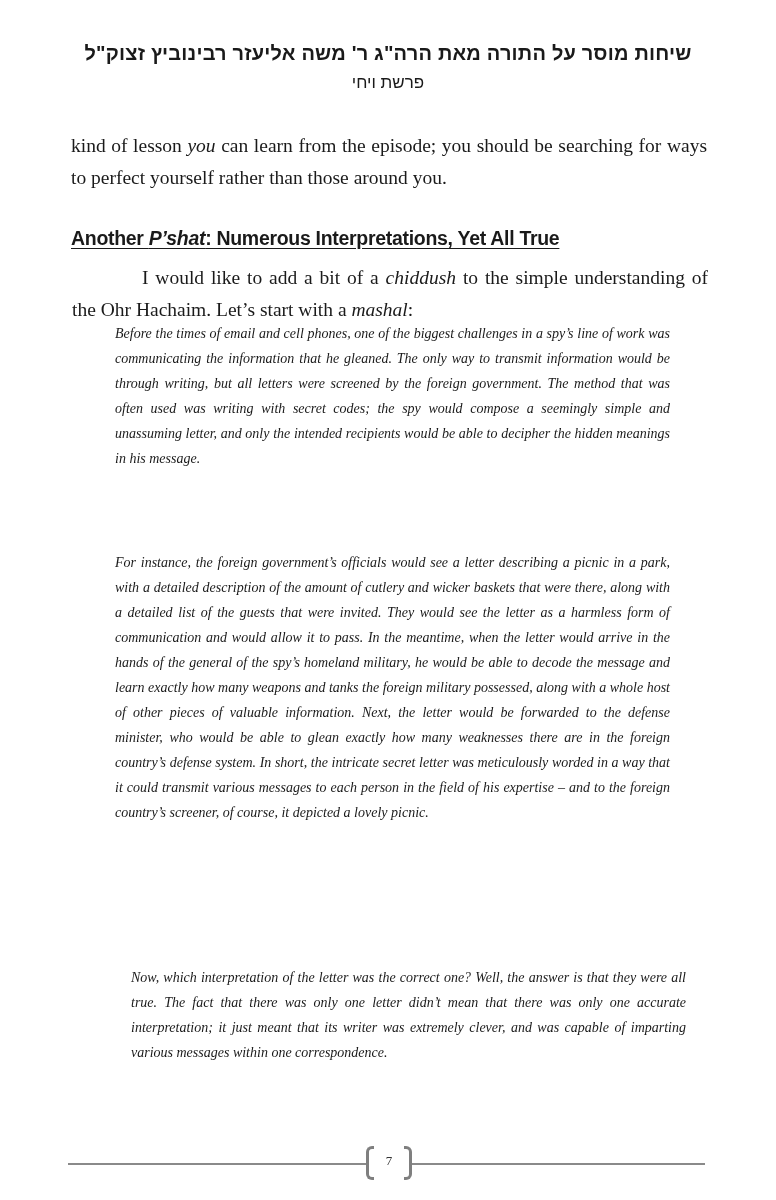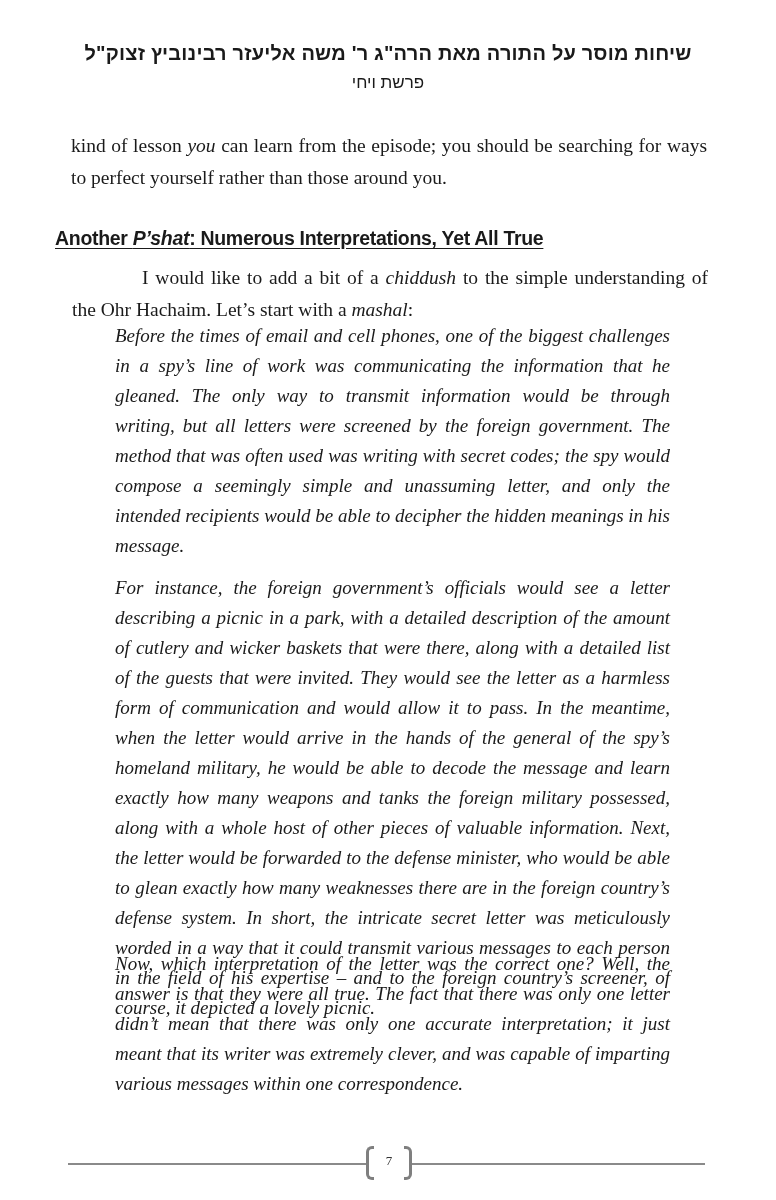--- a/index.html
+++ b/index.html
@@ -46,45 +46,45 @@
       position: absolute;
       left: 71px;
       width: 636px;
       font-size: 19.5px;
       line-height: 32px;
       text-align: justify;
     }
     .para-cont { top: 130px; }
     .section-heading {
       position: absolute;
-      left: 55px;
+      left: 71px;
       top: 225px;
       font-family: "Liberation Sans", "DejaVu Sans", sans-serif;
       font-weight: bold;
       font-size: 19.5px;
       line-height: 26px;
       text-decoration: underline;
       text-underline-offset: 3px;
       letter-spacing: -0.3px;
     }
     .para-intro {
       top: 261px;
       text-indent: 70px;
     }
     .mashal {
       position: absolute;
       left: 115px;
       width: 555px;
       font-style: italic;
-      font-size: 19px;
-      line-height: 30px;
+      font-size: 14px;
+      line-height: 25px;
       text-align: justify;
     }
     .mashal-1 { top: 321px; }
-    .mashal-2 { top: 573px; }
+    .mashal-2 { top: 550px; }
     .mashal-3 { top: 949px; }
     .footer {
       position: absolute;
       left: 68px;
       width: 637px;
       top: 1146px;
       height: 40px;
     }
     .footer-line {
       position: absolute;
@@ -142,21 +142,21 @@
   </div>
 
   <p class="body-text para-cont" style="margin:0;"><span>kind of lesson </span><em>you</em><span> can learn from the episode; you should be searching for ways to perfect yourself rather than those around you.</span></p>
 
   <div class="section-heading"><span>Another </span><em>P’shat</em><span>: Numerous Interpretations, Yet All True</span></div>
 
   <p class="body-text para-intro" style="margin:1px;"><span>I would like to add a bit of a </span><em>chiddush</em><span> to the simple understanding of the Ohr Hachaim. Let’s start with a </span><em>mashal</em><span>:</span></p>
 
   <p class="mashal mashal-1" style="margin:0;">Before the times of email and cell phones, one of the biggest challenges in a spy’s line of work was communicating the information that he gleaned. The only way to transmit information would be through writing, but all letters were screened by the foreign government. The method that was often used was writing with secret codes; the spy would compose a seemingly simple and unassuming letter, and only the intended recipients would be able to decipher the hidden meanings in his message.</p>
   <p class="mashal mashal-2" style="margin:0;">For instance, the foreign government’s officials would see a letter describing a picnic in a park, with a detailed description of the amount of cutlery and wicker baskets that were there, along with a detailed list of the guests that were invited. They would see the letter as a harmless form of communication and would allow it to pass. In the meantime, when the letter would arrive in the hands of the general of the spy’s homeland military, he would be able to decode the message and learn exactly how many weapons and tanks the foreign military possessed, along with a whole host of other pieces of valuable information. Next, the letter would be forwarded to the defense minister, who would be able to glean exactly how many weaknesses there are in the foreign country’s defense system. In short, the intricate secret letter was meticulously worded in a way that it could transmit various messages to each person in the field of his expertise – and to the foreign country’s screener, of course, it depicted a lovely picnic.</p>
-  <p class="mashal mashal-3" style="margin:0;">Now, which interpretation of the letter was the correct one? Well, the answer is that they were all true. The fact that there was only one letter didn’t mean that there was only one accurate interpretation; it just meant that its writer was extremely clever, and was capable of imparting various messages within one correspondence.</p>
+  <p class="mashal mashal-3" style="margin:16px;">Now, which interpretation of the letter was the correct one? Well, the answer is that they were all true. The fact that there was only one letter didn’t mean that there was only one accurate interpretation; it just meant that its writer was extremely clever, and was capable of imparting various messages within one correspondence.</p>
 
   <div class="footer">
     <div class="footer-line left"></div>
     <div class="footer-line right"></div>
     <div class="page-num-wrap">
       <span class="bracket open"></span>
       <span class="page-number">7</span>
       <span class="bracket close"></span>
     </div>
   </div>

